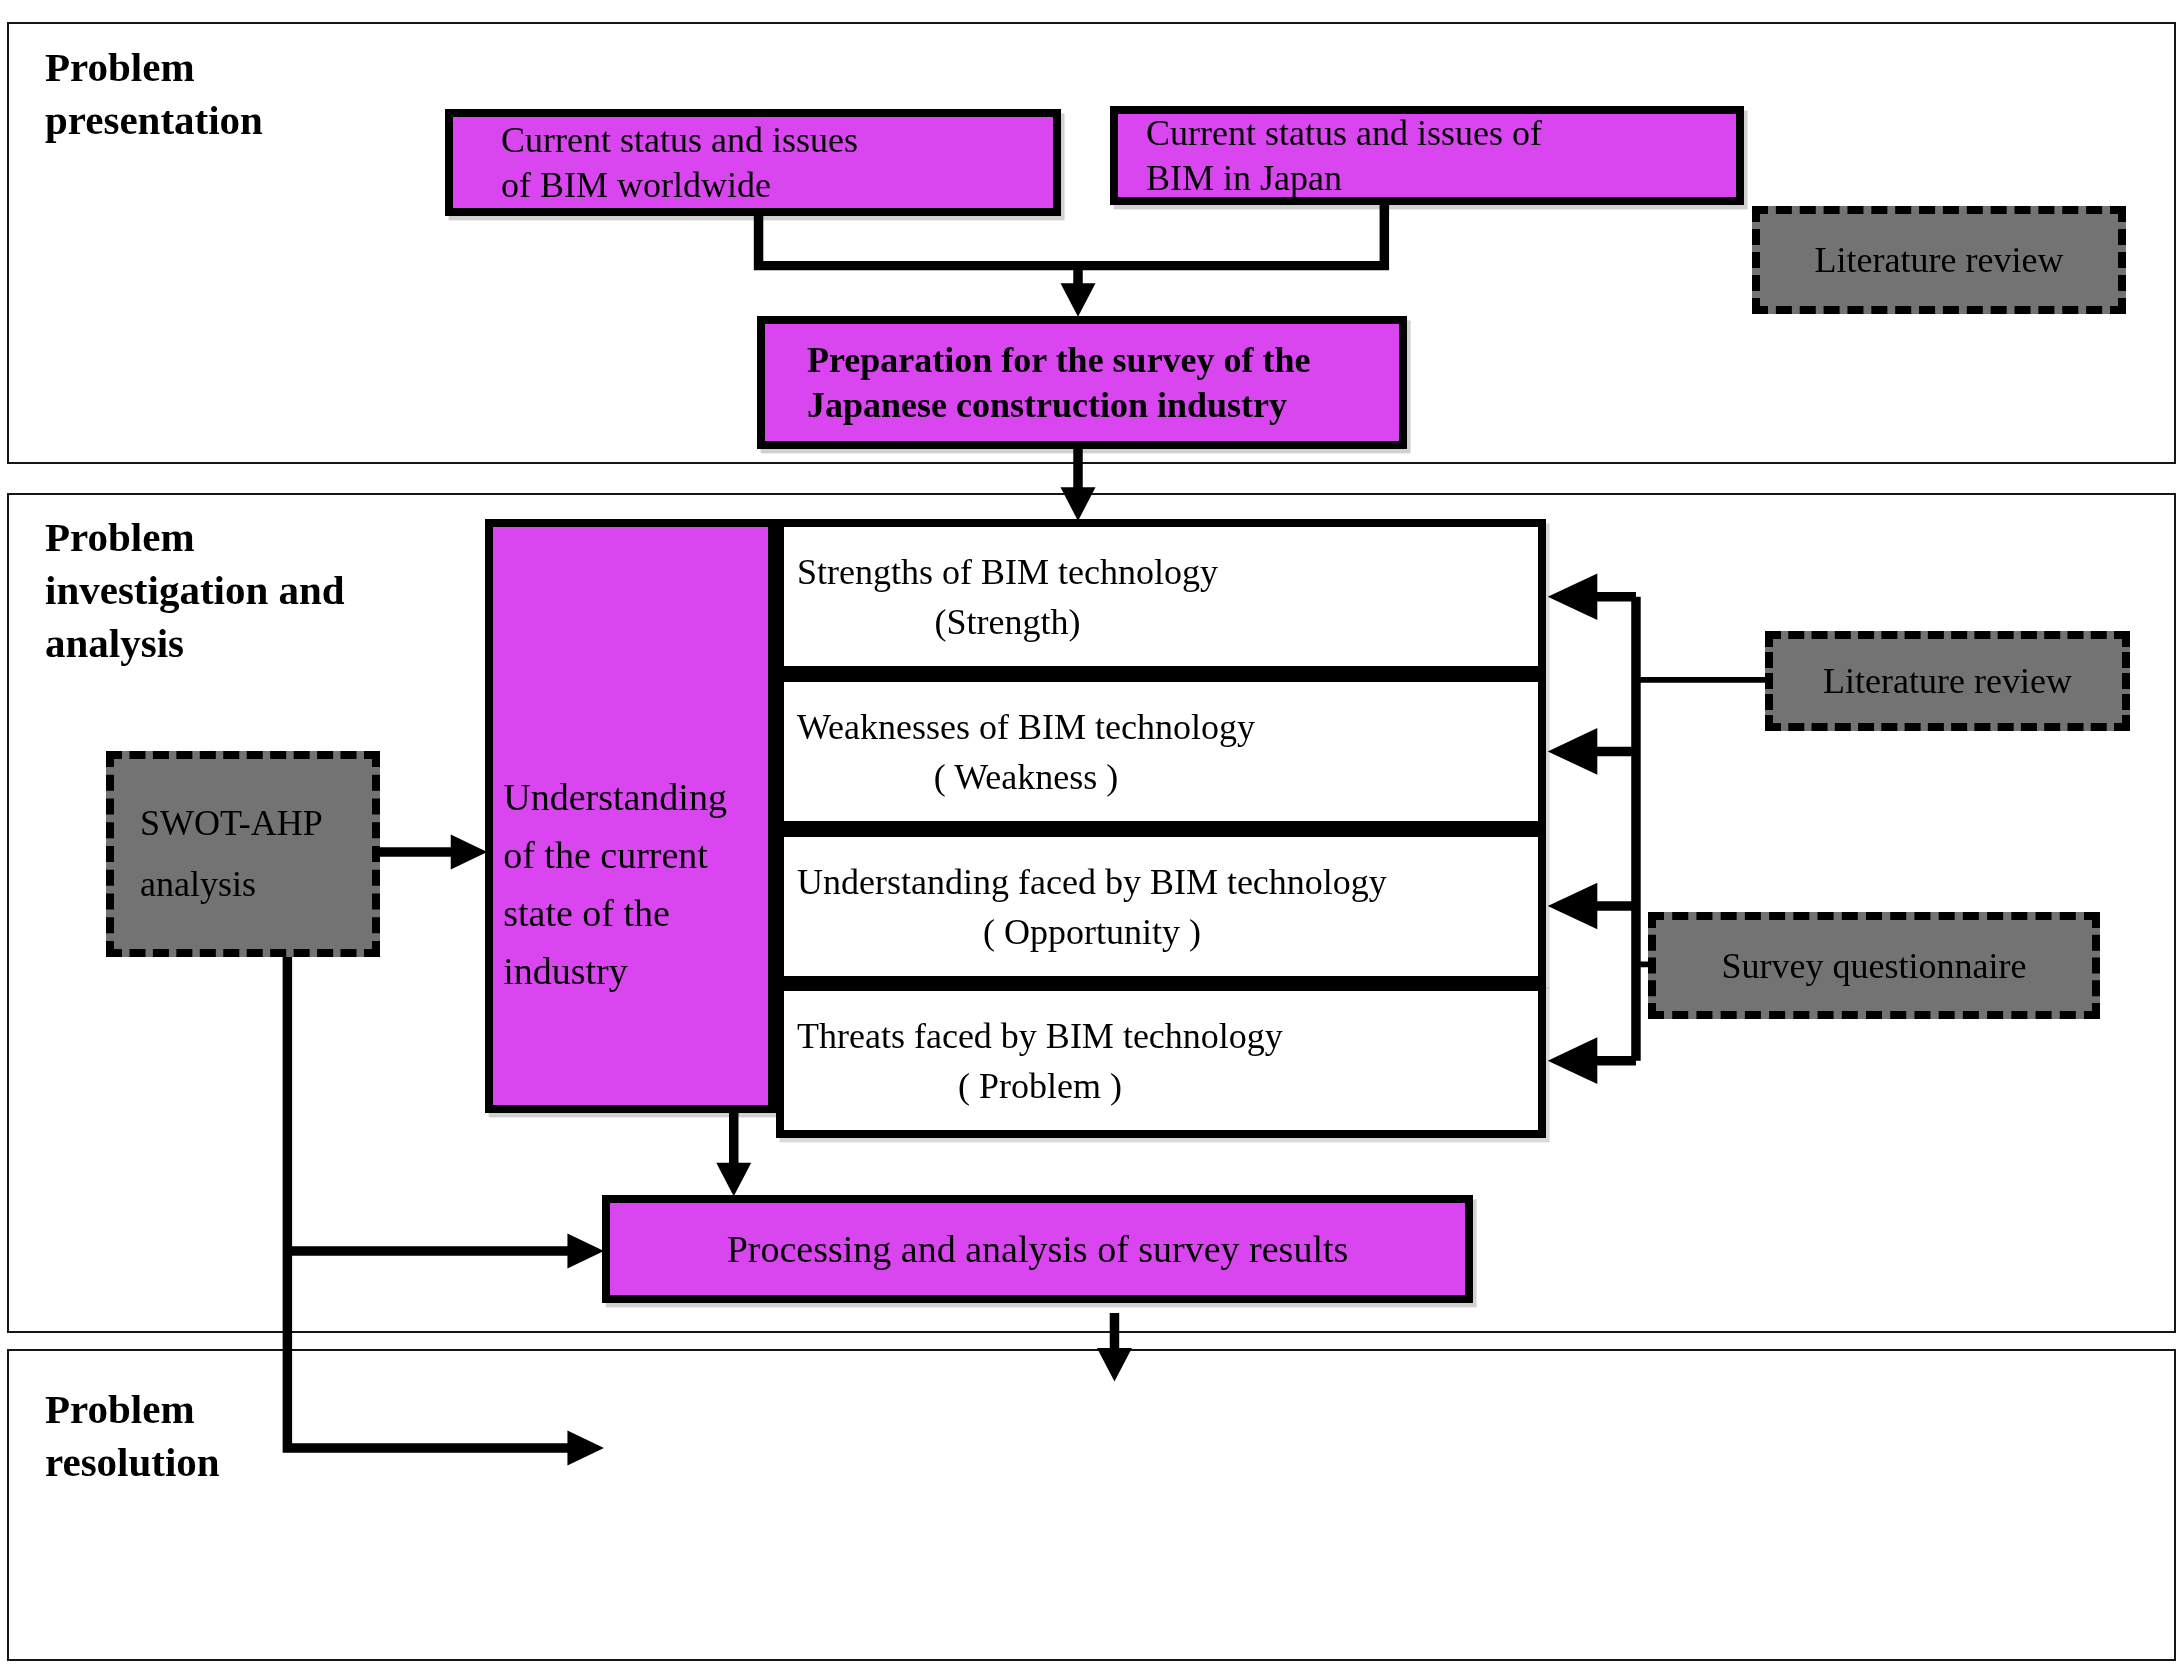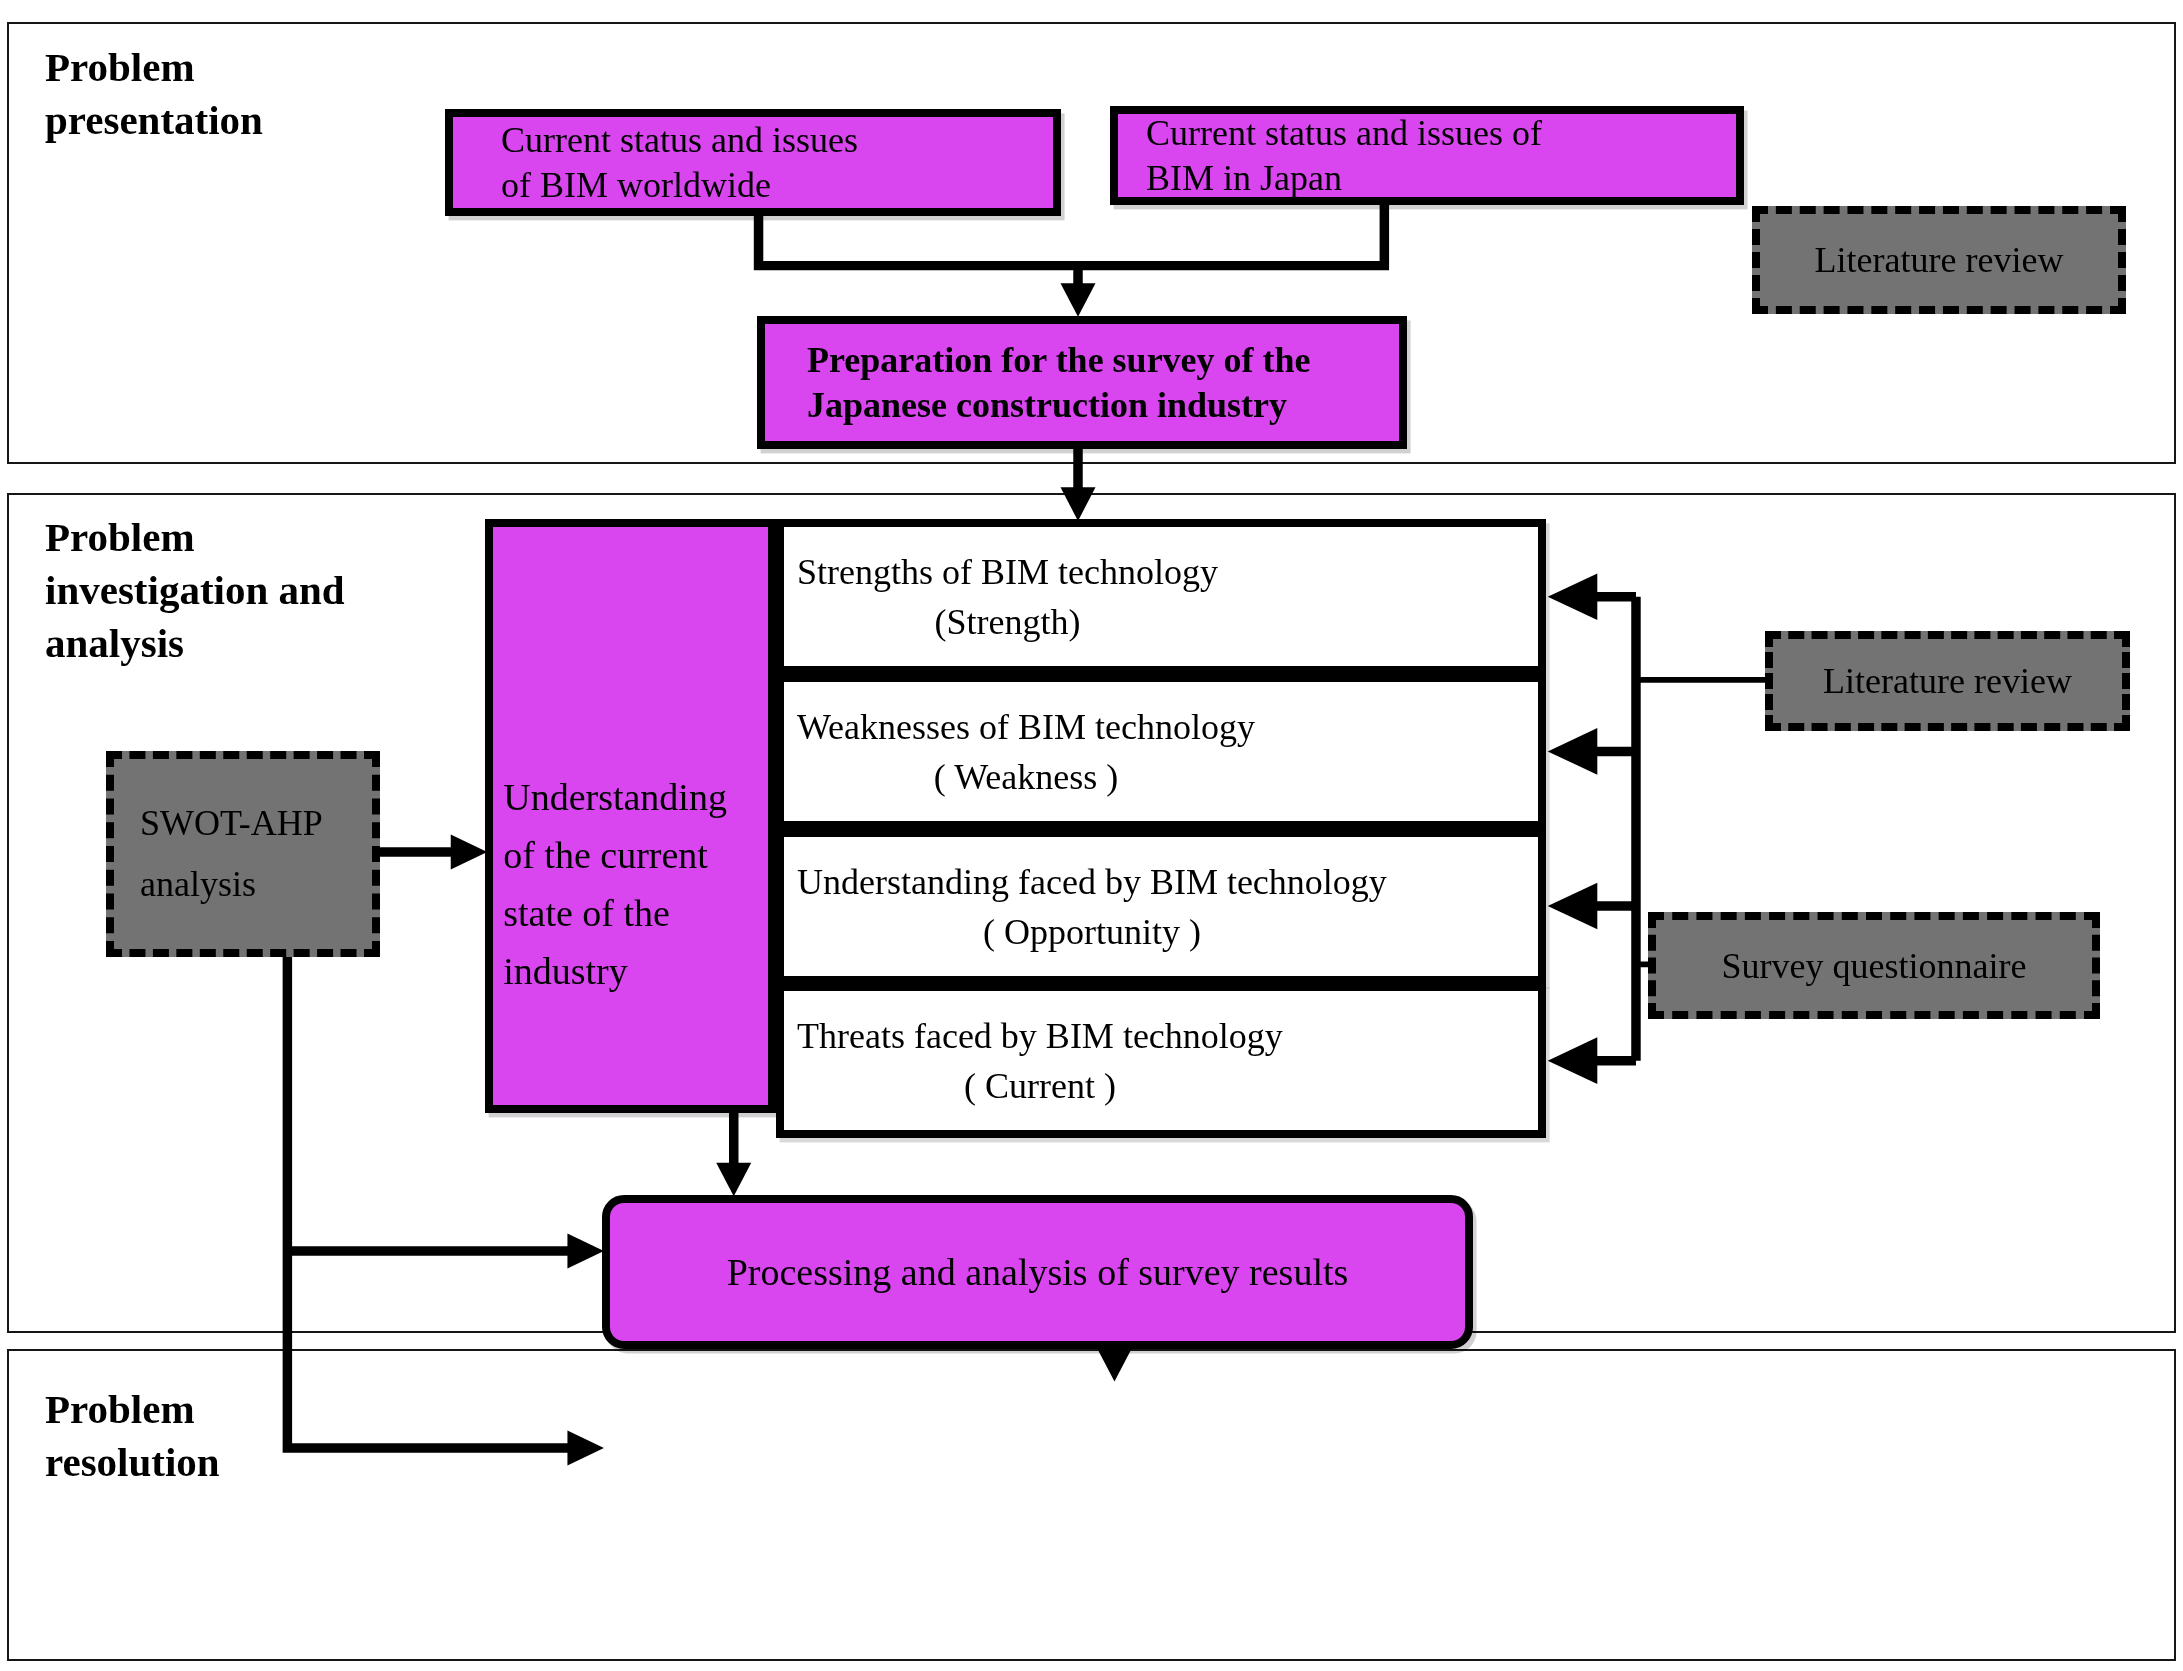--- a/index.html
+++ b/index.html
@@ -132,25 +132,25 @@
   </div>
   <div class="swot-row" style="left:776px;top:829px;width:770px;height:155px;">
     <div class="inner">
       <div>Understanding faced by BIM technology</div>
       <div>( Opportunity )</div>
     </div>
   </div>
   <div class="swot-row" style="left:776px;top:983px;width:770px;height:155px;">
     <div class="inner">
       <div>Threats faced by BIM technology</div>
-      <div>( Current )</div>
+      <div>( Problem )</div>
     </div>
   </div>
 
   <div class="dashed center" style="left:1765px;top:631px;width:365px;height:100px;">Literature review</div>
 
   <div class="dashed center" style="left:1648px;top:912px;width:452px;height:107px;">Survey questionnaire</div>
 
-  <div class="box center big" style="left:602px;top:1195px;width:871px;height:154px;border-radius:22px;">Processing and analysis of survey results</div>
+  <div class="box center big" style="left:602px;top:1195px;width:871px;height:108px;">Processing and analysis of survey results</div>
 
 
 </div>
 
 
 </body></html>

